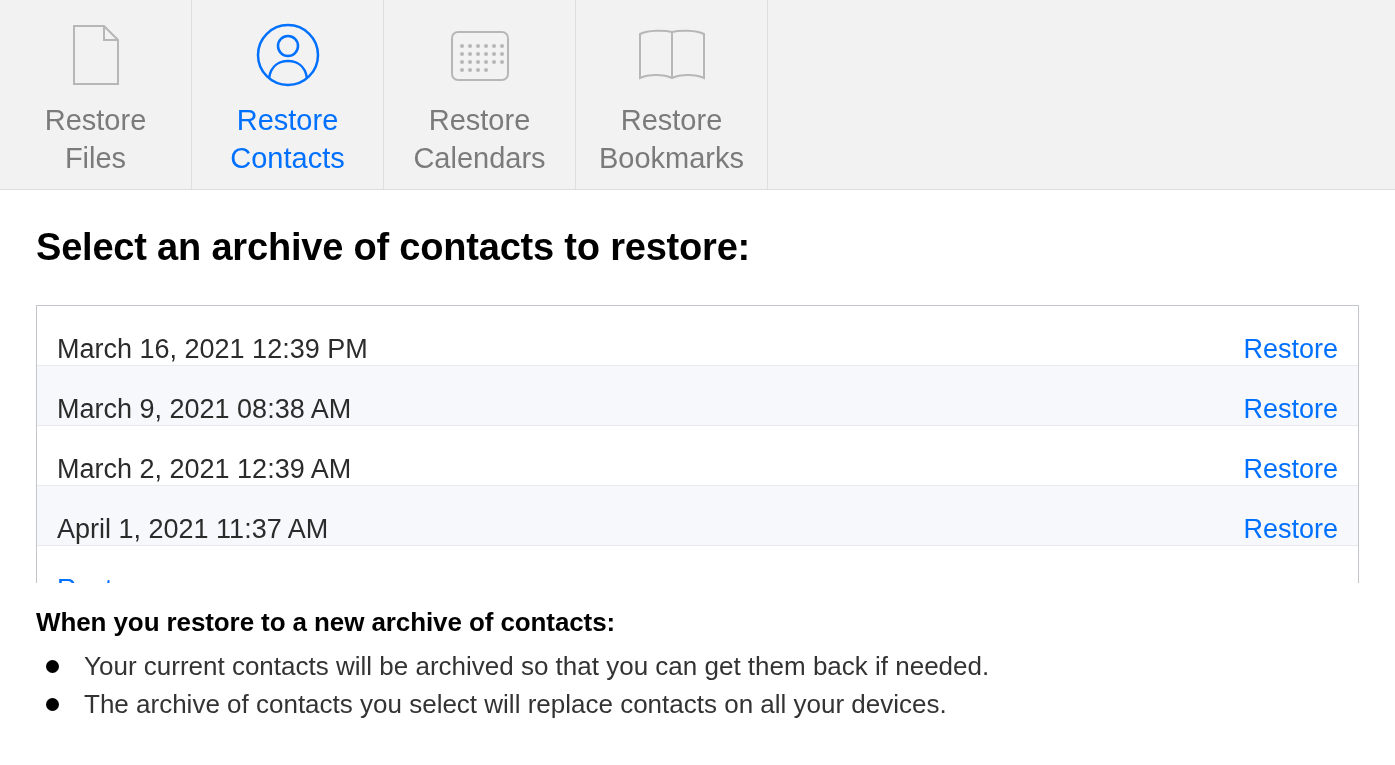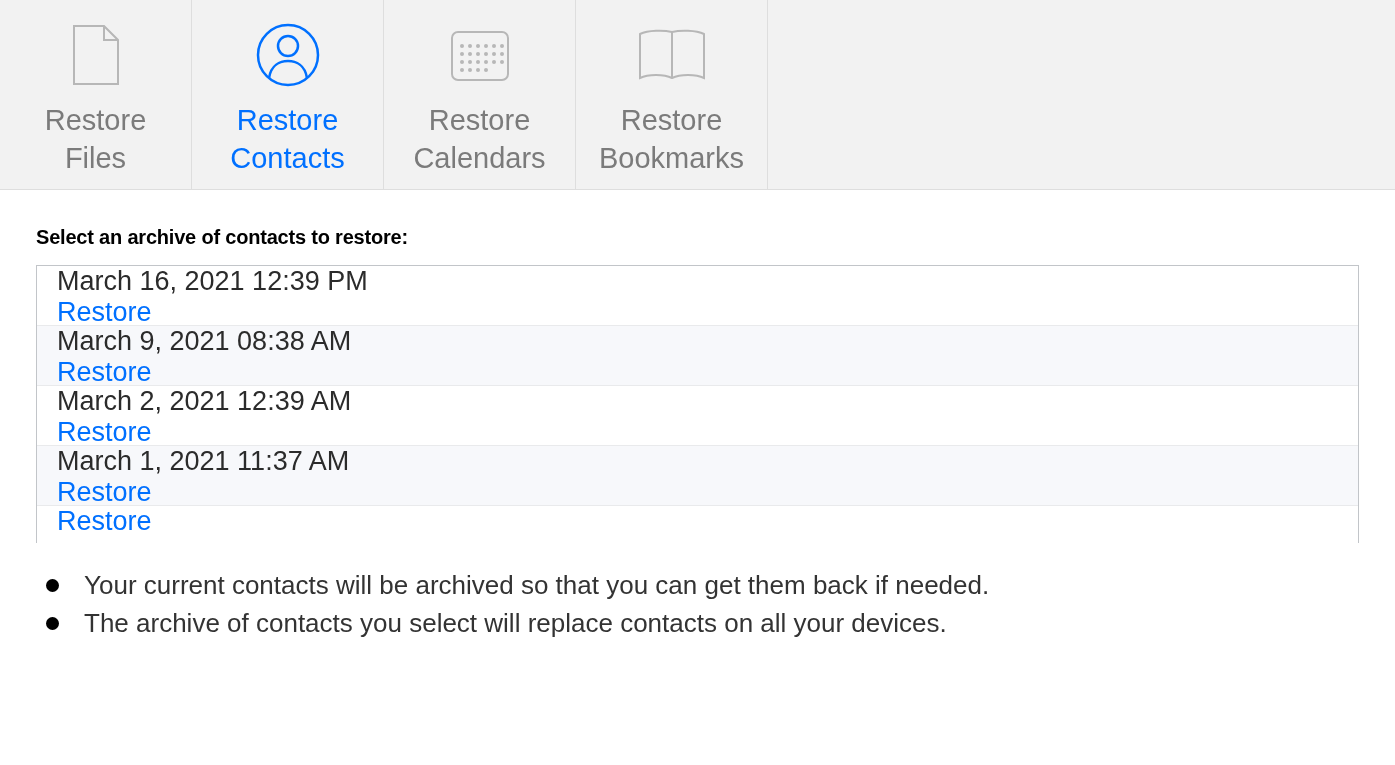--- a/index.html
+++ b/index.html
@@ -43,41 +43,40 @@
     color: #7b7b7b;
     font-weight: 400;
     white-space: pre-line;
   }
   .tab.active .label { color: #0070ff; }
   .tab.active svg { stroke: #0070ff; }
   .content {
     padding: 36px 36px 0 36px;
   }
   .heading {
-    font-size: 20px;
+    font-size: 38px;
     font-weight: 600;
-    margin-bottom: 16px;
+    margin-bottom: 36px;
     letter-spacing: -0.2px;
   }
   .archive-list {
     border: 1px solid #c2c5c9;
     border-bottom: none;
     height: 278px;
     overflow: hidden;
   }
   .archive-row {
     display: flex;
     justify-content: space-between;
-    align-items: flex-start;
+    align-items: flex-end;
     height: 60px;
     padding: 0 20px;
     font-size: 27px;
     color: #333;
     border-bottom: 1px solid #e9eaec;
-    flex-direction: column;
   }
   .archive-row:nth-child(even) { background: #f7f8fb; }
   .archive-row .ts { color: #2b2b2b; }
   .archive-row .restore-link {
     color: #0070ff;
     cursor: pointer;
   }
   .info {
     padding: 24px 0 0 0;
   }
@@ -194,27 +193,28 @@
     </div>
     <div class="archive-row">
       <span class="ts">March 9, 2021 08:38 AM</span>
       <span class="restore-link">Restore</span>
     </div>
     <div class="archive-row">
       <span class="ts">March 2, 2021 12:39 AM</span>
       <span class="restore-link">Restore</span>
     </div>
     <div class="archive-row">
-      <span class="ts">March 1, 2021 11:37 AM</span>
+      <span class="ts">April 1, 2021 11:37 AM</span>
       <span class="restore-link">Restore</span>
     </div>
     <div class="archive-row">
       <span class="restore-link">Restore</span>
     </div>
   </div>
 
   <div class="info">
+    <div class="info-heading">When you restore to a new archive of contacts:</div>
     <ul>
       <li>Your current contacts will be archived so that you can get them back if needed.</li>
       <li>The archive of contacts you select will replace contacts on all your devices.</li>
     </ul>
   </div>
 </div>
 
 </body></html>

